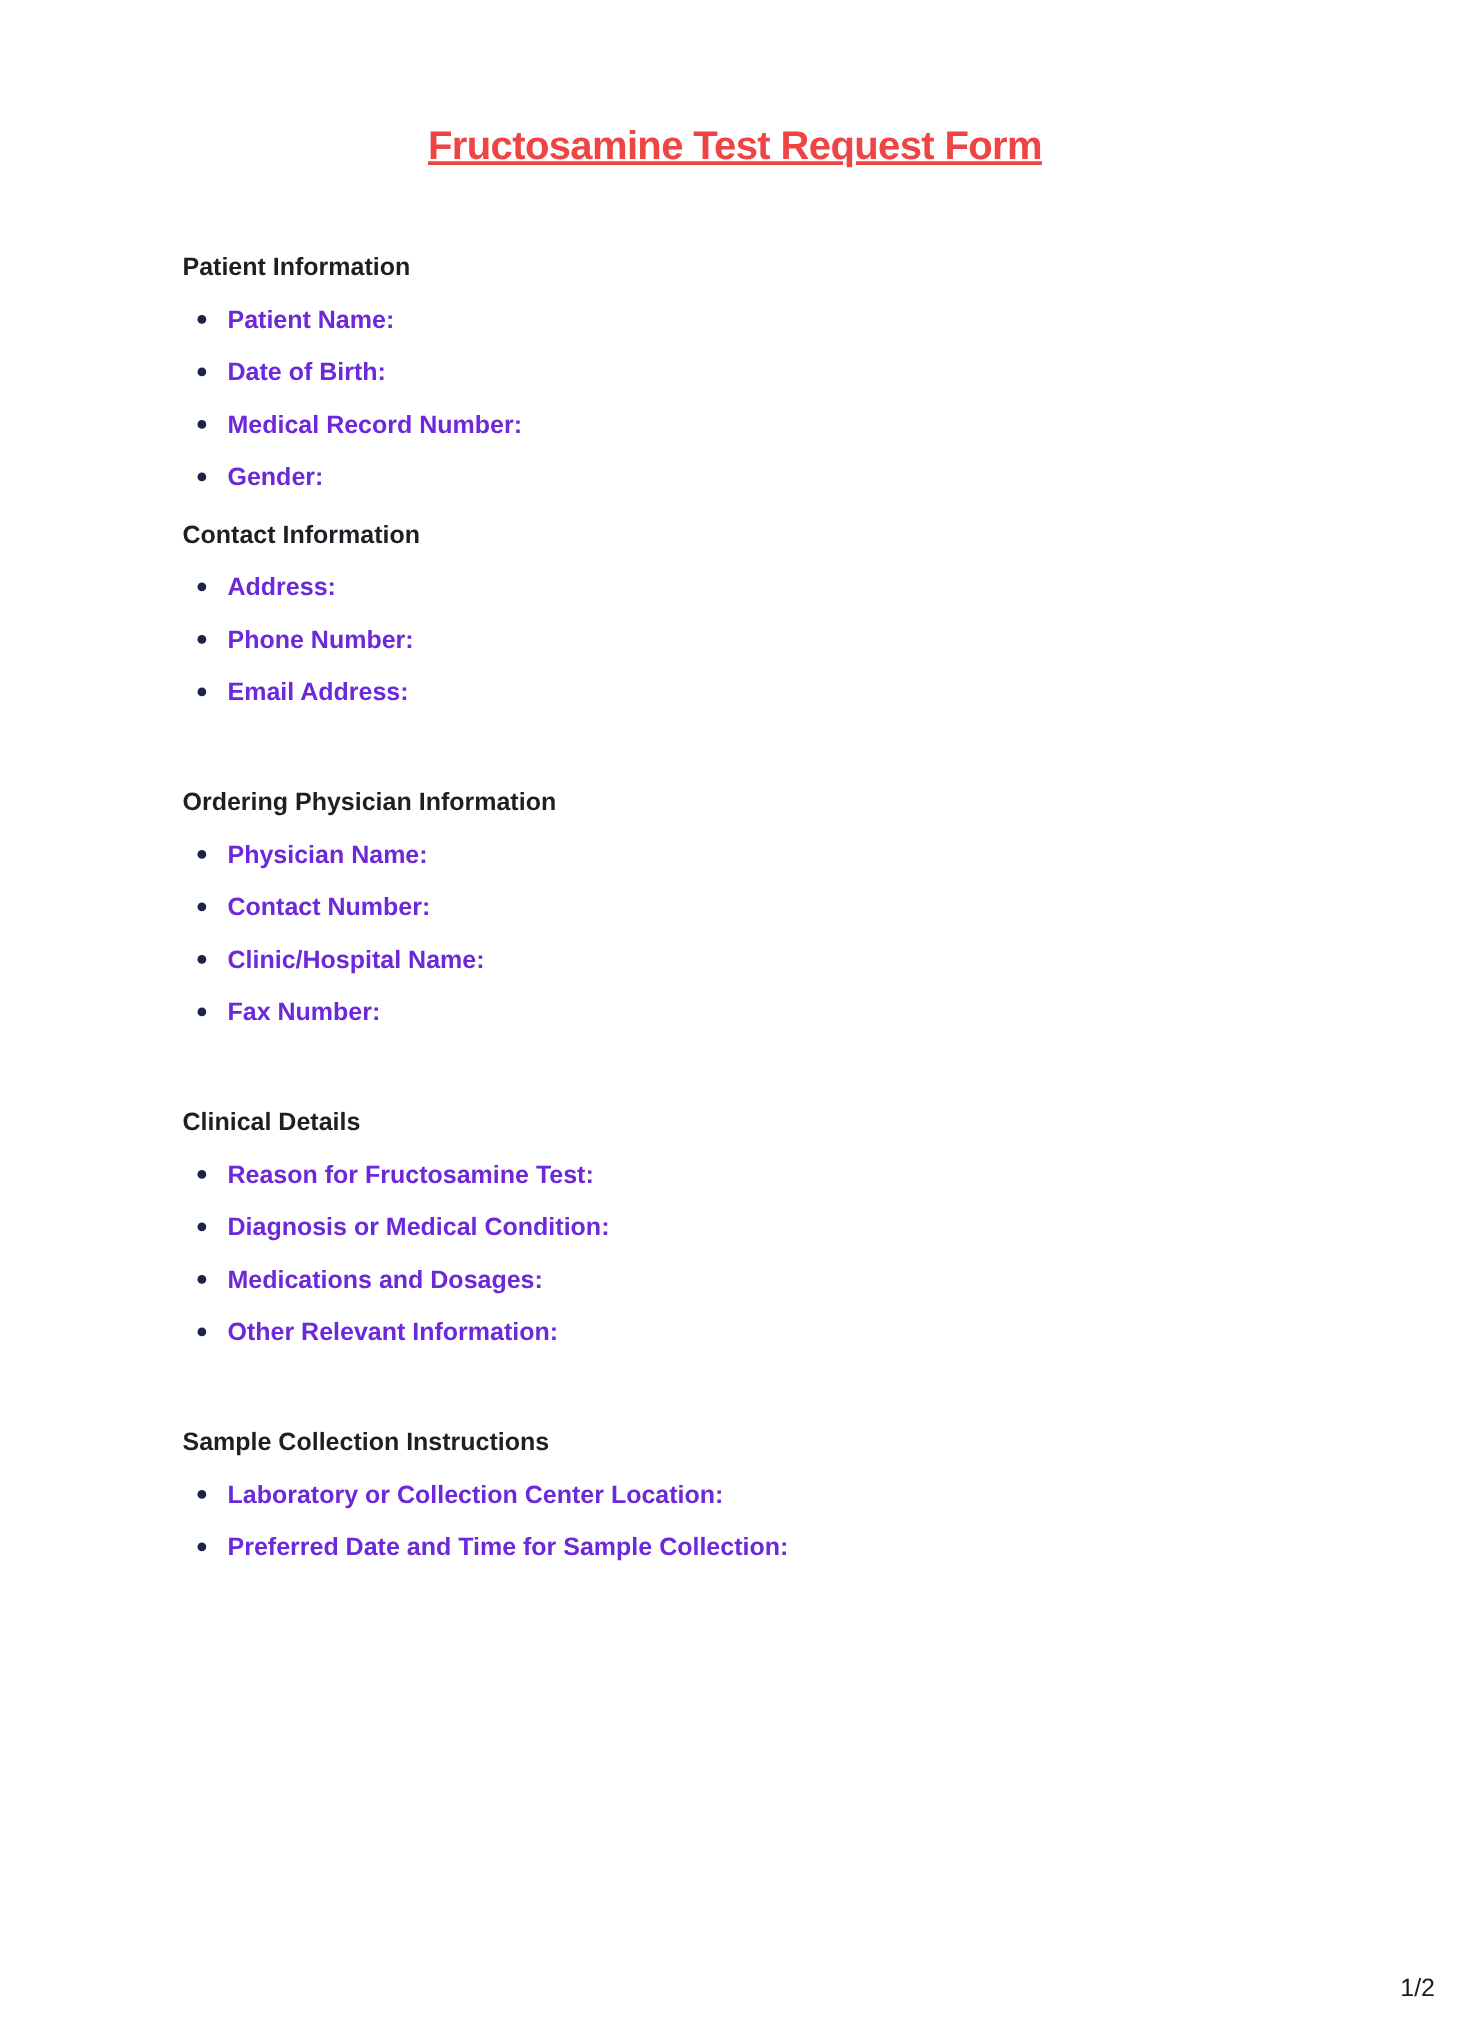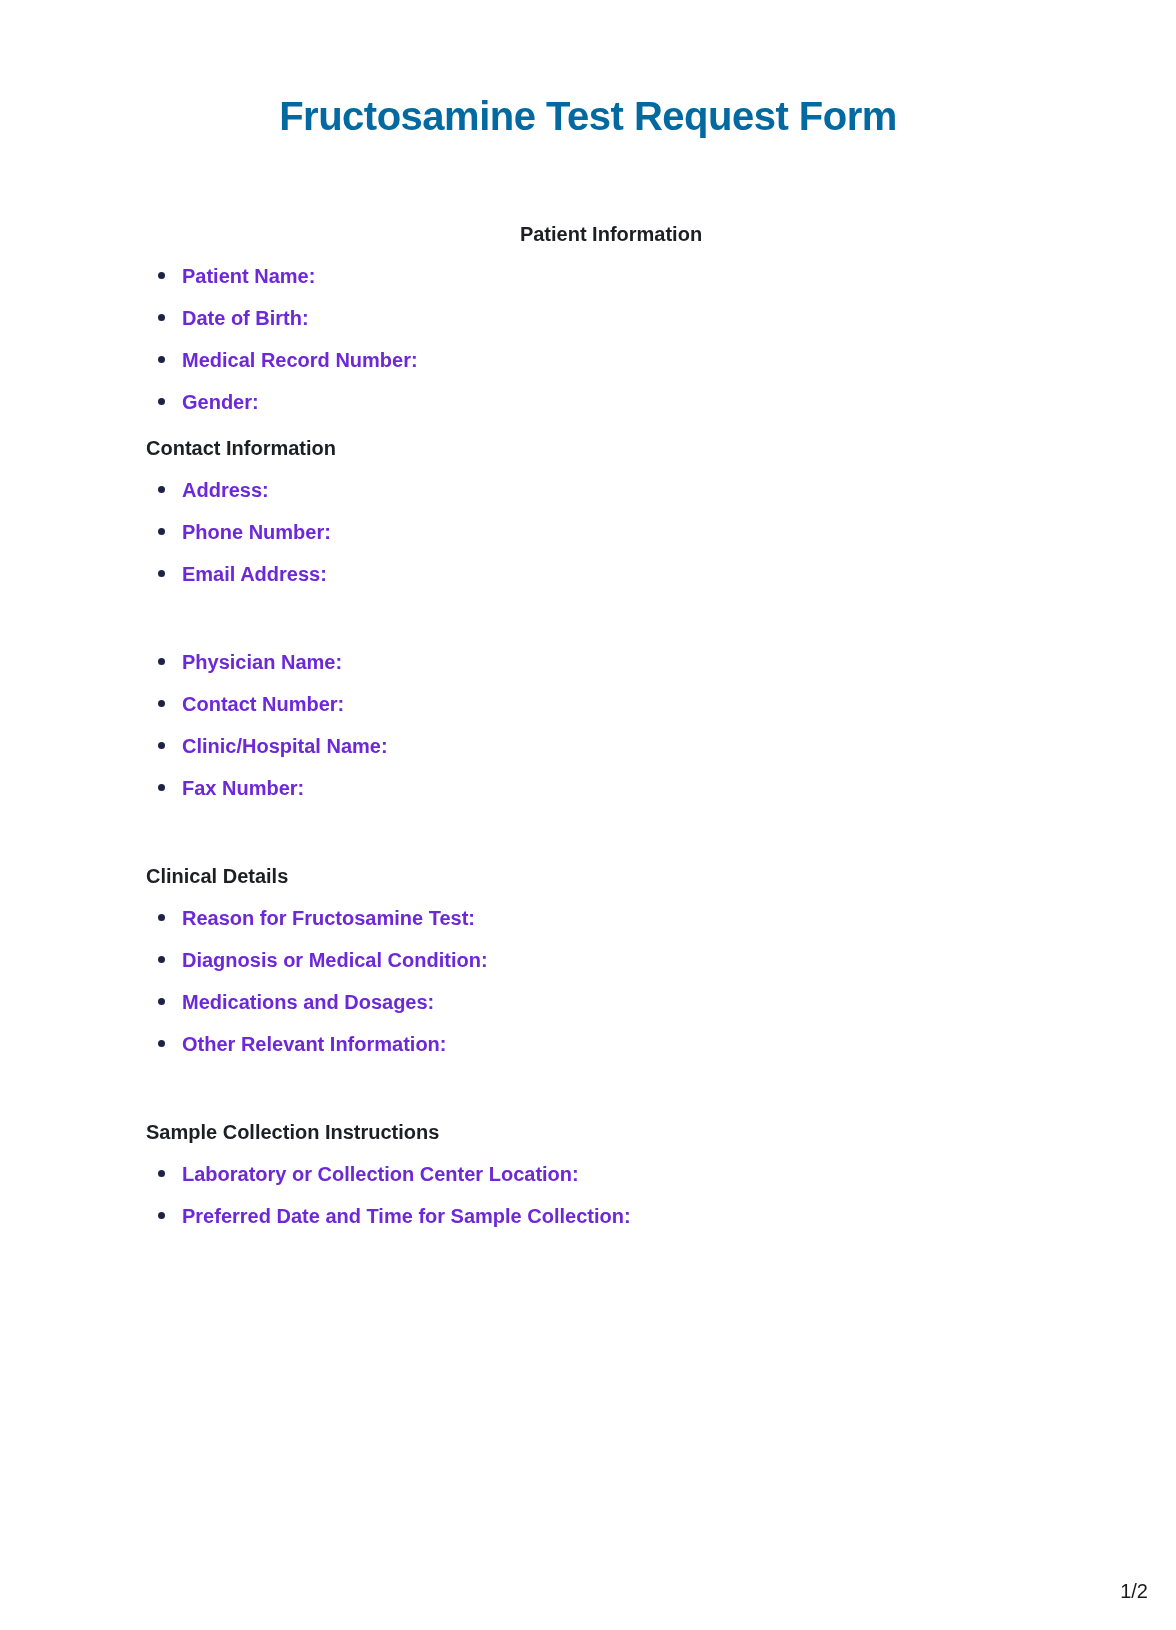--- a/index.html
+++ b/index.html
@@ -14,36 +14,36 @@
     margin: 0 auto;
     background: #ffffff;
     box-sizing: border-box;
     padding-top: 92px;
     overflow: hidden;
     font-family: "Liberation Sans", sans-serif;
   }
   .doc-title {
     margin: 0;
     text-align: center;
-    font-size: 40px;
+    font-size: 32px;
     line-height: 48px;
     font-weight: 700;
     letter-spacing: -0.5px;
-    color: #0369a1;
+    color: #ef4444;
+    text-decoration: underline;
   }
   .content {
     box-sizing: border-box;
     padding: 0 100px 0 146px;
   }
   .content section {
     margin-top: 18px;
   }
   .content section:first-child {
-    margin-top: 80px;
-    text-align: center;
+    margin-top: 60px;
   }
   .content section.gap-large {
     margin-top: 60px;
   }
   .section-heading {
     margin: 0;
     font-size: 20px;
     line-height: 28px;
     font-weight: 700;
     color: #1d1f24;
@@ -124,20 +124,21 @@
             <span class="field-label">Phone Number:</span>
           </li>
           <li>
             <span class="bullet"></span>
             <span class="field-label">Email Address:</span>
           </li>
         </ul>
   </section>
 
   <section class="gap-large">
+    <h2 class="section-heading">Ordering Physician Information</h2>
     <ul class="field-list">
           <li>
             <span class="bullet"></span>
             <span class="field-label">Physician Name:</span>
           </li>
           <li>
             <span class="bullet"></span>
             <span class="field-label">Contact Number:</span>
           </li>
           <li>

